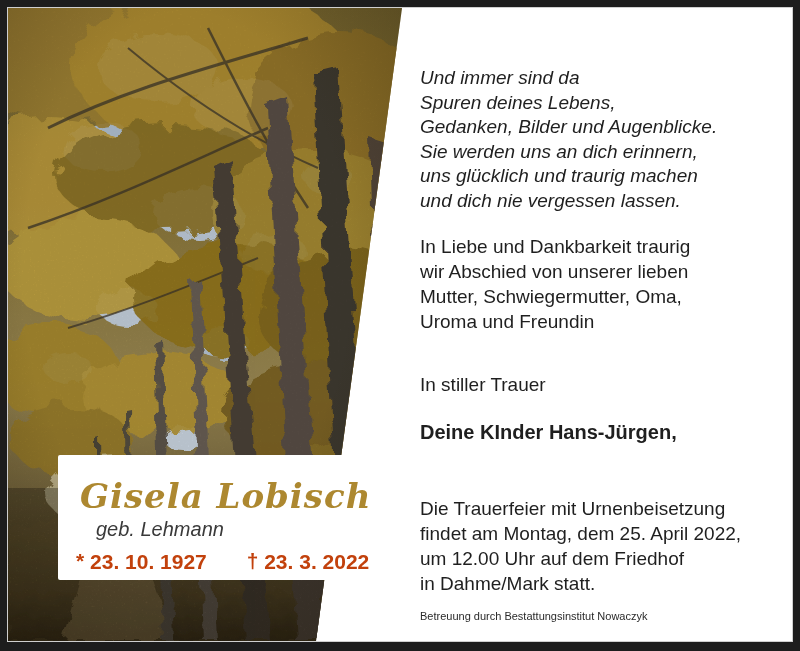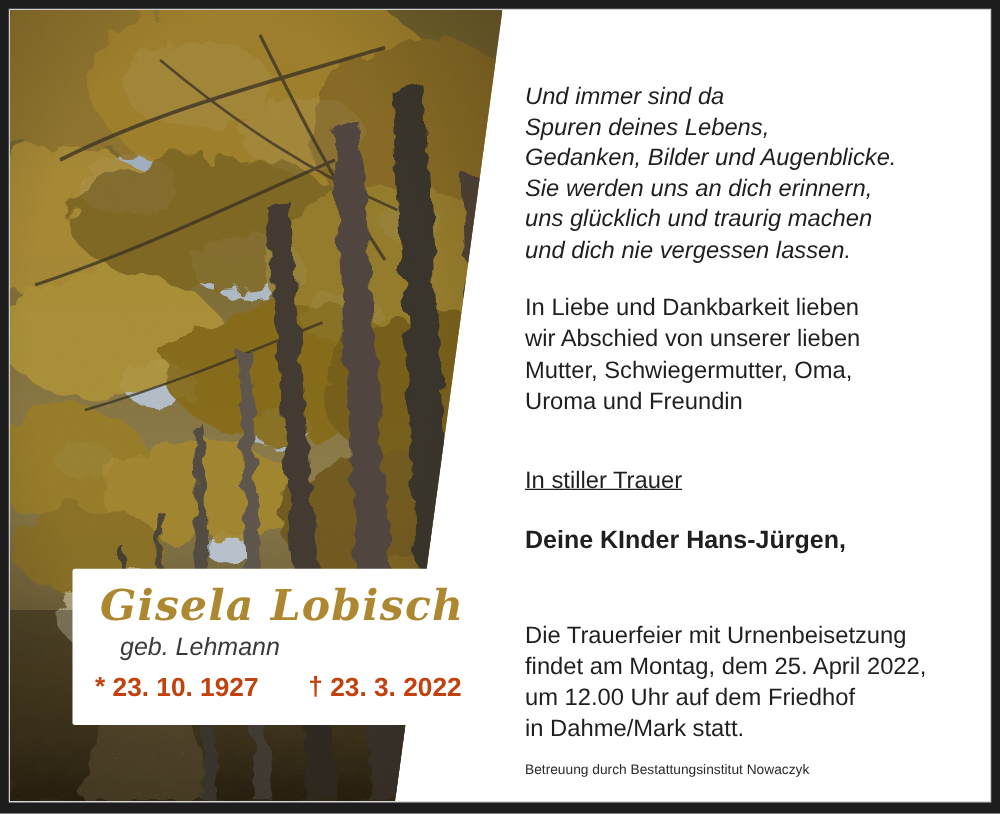--- a/index.html
+++ b/index.html
@@ -21,42 +21,42 @@
     clip-path:polygon(0 0,394px 0,308px 633px,0 633px);
   }
   .photo svg{display:block;width:100%;height:100%;}
   
   .namebox{
     position:absolute;left:50px;top:447px;width:318px;height:125px;
     background:#ffffff;border-radius:2px;
     padding:0;box-sizing:border-box;
   }
   .person-name{
-    margin:9px 0 0 22px;
+    margin:20px 0 0 22px;
     font-family:"DejaVu Serif","Liberation Serif",serif;
     font-style:italic;font-weight:bold;
     font-size:34px;line-height:42px;
     color:#ad8830;letter-spacing:1px;white-space:nowrap;
   }
   .maiden{
     margin:0 0 0 38px;
     font-style:italic;font-size:20px;line-height:24px;color:#3a3a3a;white-space:nowrap;
   }
   .dates{
     margin:9px 0 0 18px;
     font-size:21px;color:#c2410c;white-space:nowrap;font-weight:bold;
   }
   .dates .sym{position:relative;top:-1px;}
   .death-group{margin-left:34px;}
   
   .textcol{position:absolute;left:412px;top:0;width:360px;height:563px;color:#1f1f1f;}
   .tblock{position:absolute;left:0;white-space:nowrap;}
   .poem{top:58px;font-style:italic;font-size:19px;line-height:24.5px;}
   .tribute{top:226px;font-size:19px;line-height:25px;}
-  .mourning{top:364px;font-size:19px;line-height:25px;text-decoration:underline;}
+  .mourning{top:364px;font-size:19px;line-height:25px;}
   .family{top:412px;font-size:20px;line-height:25px;font-weight:bold;}
   .funeral{top:488px;font-size:19px;line-height:25px;}
   .footerline{top:599px;font-size:11px;line-height:18px;color:#2a2a2a;}
 </style>
 </head>
 <body>
 
 <div class="frame">
   <div class="content">
 
@@ -174,21 +174,21 @@
       <div class="tblock poem">
         <div>Und immer sind da</div>
         <div>Spuren deines Lebens,</div>
         <div>Gedanken, Bilder und Augenblicke.</div>
         <div>Sie werden uns an dich erinnern,</div>
         <div>uns glücklich und traurig machen</div>
         <div>und dich nie vergessen lassen.</div>
       </div>
 
       <div class="tblock tribute">
-        <div>In Liebe und Dankbarkeit lieben</div>
+        <div>In Liebe und Dankbarkeit traurig</div>
         <div>wir Abschied von unserer lieben</div>
         <div>Mutter, Schwiegermutter, Oma,</div>
         <div>Uroma und Freundin</div>
       </div>
 
       <div class="tblock mourning">In stiller Trauer</div>
 
       <div class="tblock family">
         <div>Deine KInder Hans-Jürgen,</div>
       </div>

